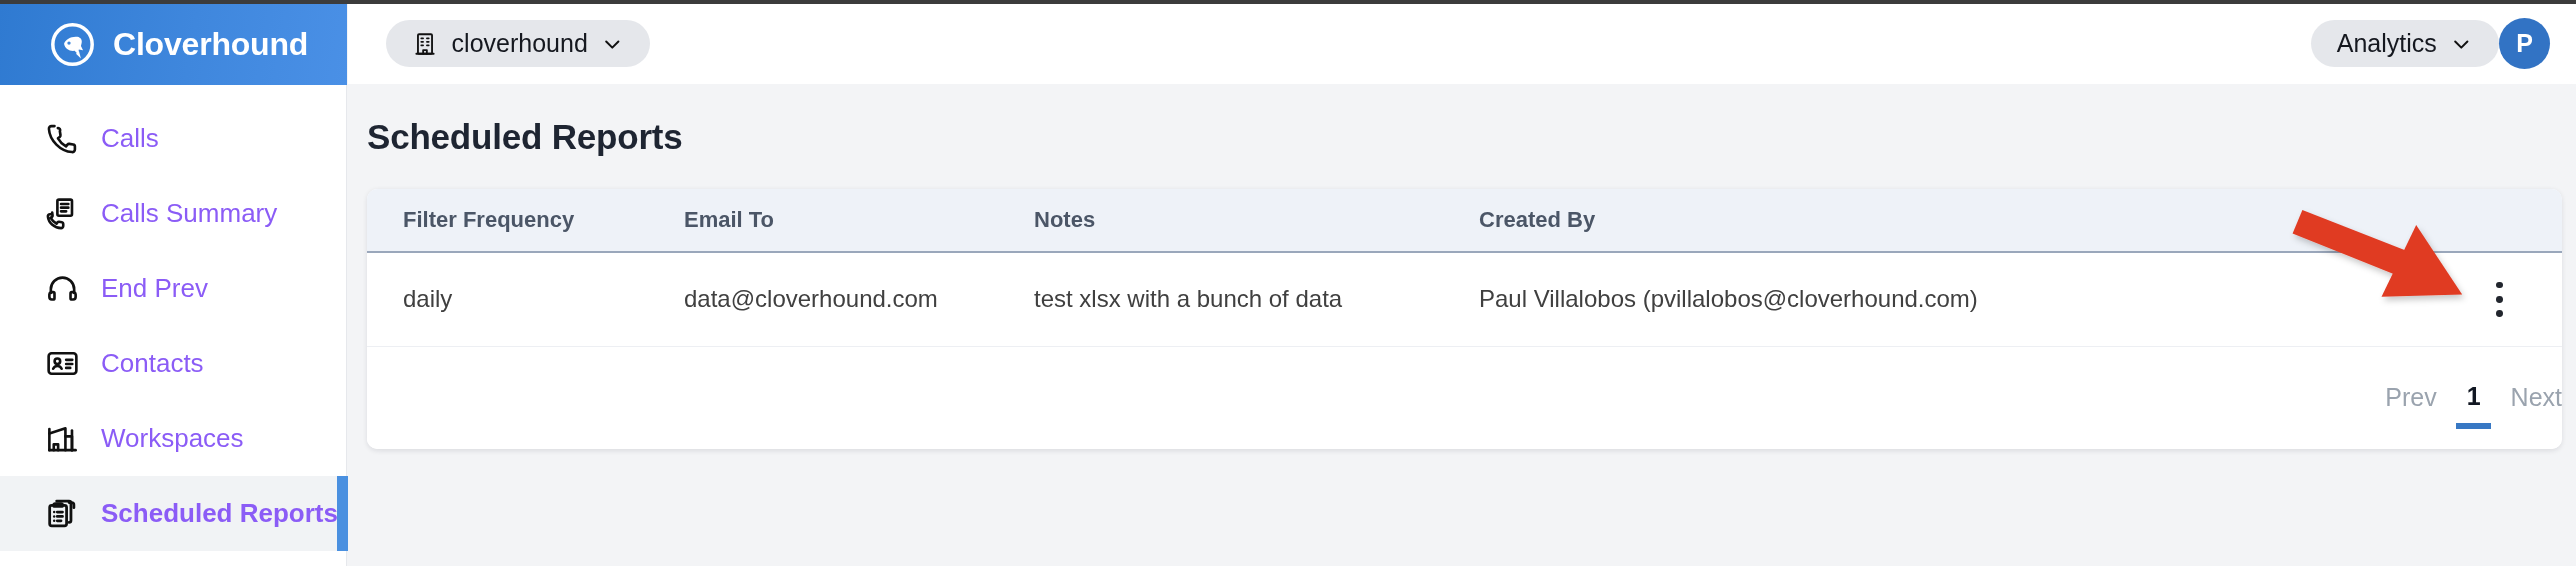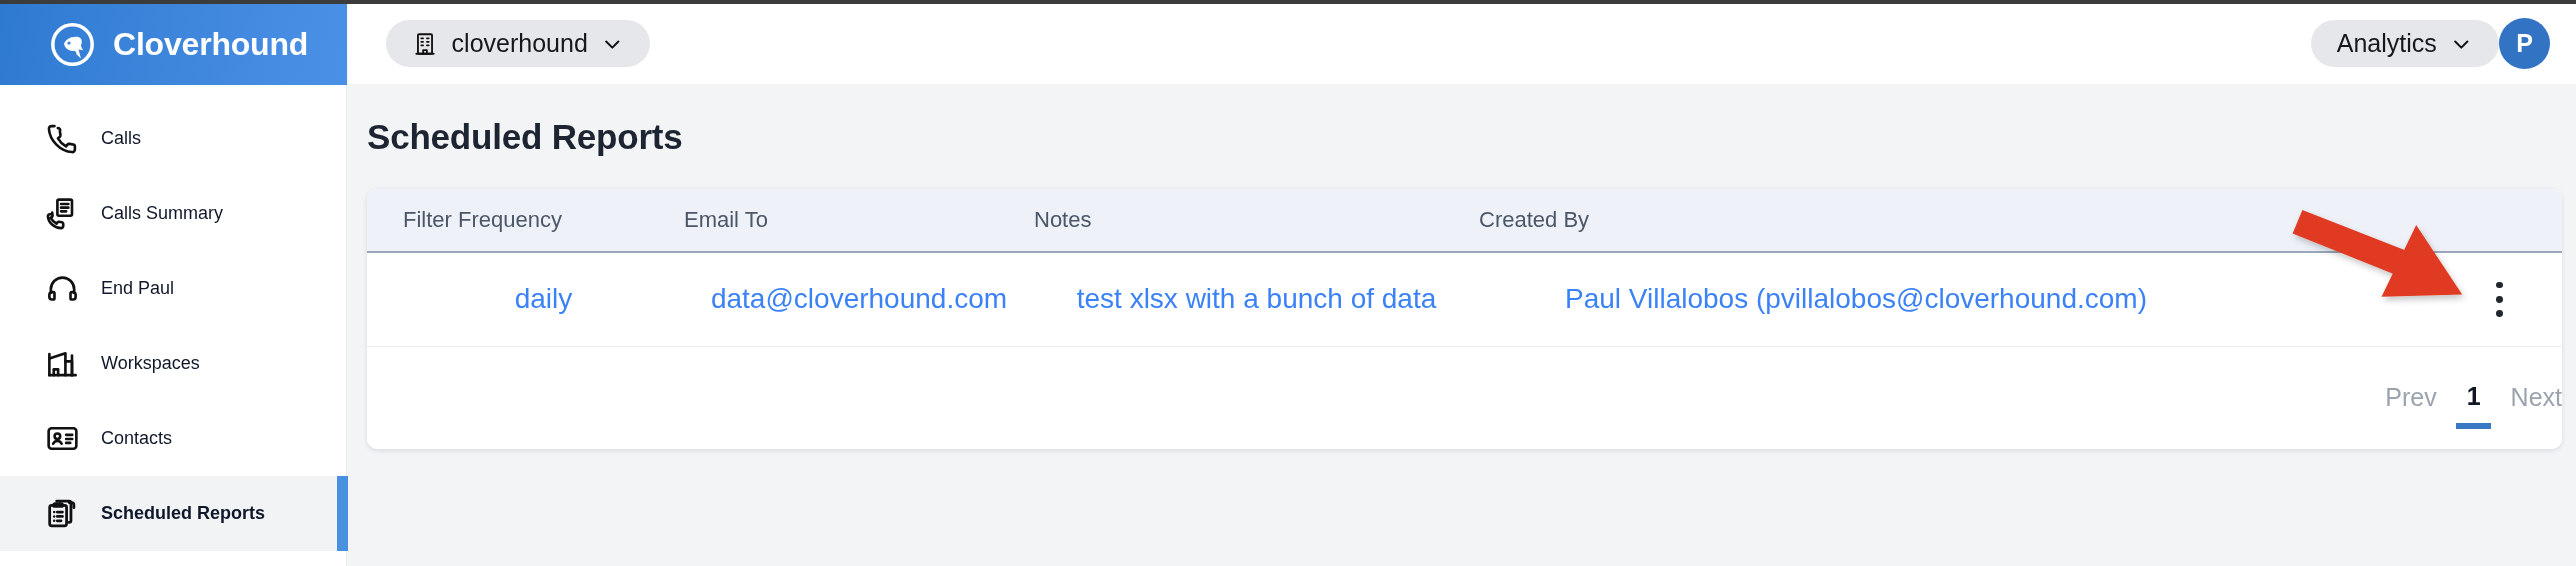--- a/index.html
+++ b/index.html
@@ -65,22 +65,22 @@
     position: relative;
     display: flex;
     align-items: center;
     gap: 21px;
     height: 75px;
     padding-left: 45px;
     cursor: pointer;
   }
   .nav-item .nav-icon { width: 35px; height: 35px; flex: none; display: block; }
   .nav-item .nav-label {
-    font-size: 18px;
-    color: #0f172a;
+    font-size: 26px;
+    color: #8b5cf6;
     white-space: nowrap;
   }
   .nav-item.active { background: #f1f3f5; }
   .nav-item.active .nav-label { font-weight: bold; }
   .nav-item.active::after {
     content: "";
     position: absolute;
     right: -1.5px; top: 0;
     width: 10.6px; height: 75px;
     background: #4a90e0;
@@ -160,36 +160,35 @@
     overflow: hidden;
     width: 2195px;
   }
 
   table.reports { width: 100%; border-collapse: collapse; table-layout: fixed; }
 
   table.reports thead th {
     background: #eef2f8;
     color: #4b5667;
     font-size: 22px;
-    font-weight: normal;
+    font-weight: bold;
     text-align: left;
     height: 63px;
     padding: 0 0 0 0;
     border-bottom: 2.3px solid #9aa7bb;
     vertical-align: middle;
   }
 
   table.reports tbody td {
     height: 94px;
-    font-size: 28px;
-    color: #3b82f6;
+    font-size: 24px;
+    color: #404040;
     vertical-align: middle;
     background: #ffffff;
     border-bottom: 1.5px solid #edeff3;
-    text-align: center;
   }
 
   .col-freq   { width: 317px; padding-left: 36px !important; }
   .col-email  { width: 350px; }
   .col-notes  { width: 445px; }
   .col-author { width: 754px; }
   .col-menu   { width: 330px; }
 
   .kebab {
     display: flex;
@@ -280,43 +279,43 @@
         </svg>
         <span class="nav-label">Calls Summary</span>
       </div>
 
       <div class="nav-item">
         <svg class="nav-icon" viewBox="0 0 24 24" fill="none" stroke="#111111" stroke-width="1.8" stroke-linecap="round" stroke-linejoin="round">
           <path d="M4 15v-2.5a8 8 0 0 1 16 0V15"></path>
           <path d="M4 14.5h1.6a.9.9 0 0 1 .9.9v3.2a.9.9 0 0 1-.9.9H4.6A1.6 1.6 0 0 1 3 17.9v-1.8a1.6 1.6 0 0 1 1-1.6z"></path>
           <path d="M20 14.5h-1.6a.9.9 0 0 0-.9.9v3.2a.9.9 0 0 0 .9.9h1a1.6 1.6 0 0 0 1.6-1.6v-1.8a1.6 1.6 0 0 0-1-1.6z"></path>
         </svg>
-        <span class="nav-label">End Paul</span>
+        <span class="nav-label">End Prev</span>
+      </div>
+
+      <div class="nav-item">
+        <svg class="nav-icon" viewBox="0 0 24 24" fill="none" stroke="#111111" stroke-width="1.8" stroke-linecap="round" stroke-linejoin="round">
+          <rect x="2.5" y="5" width="19" height="14" rx="2"></rect>
+          <circle cx="8.5" cy="10.5" r="1.9"></circle>
+          <path d="M5.6 15.6a3.2 3.2 0 0 1 5.8 0"></path>
+          <path d="M14.5 9.5h4.2M14.5 12.3h4.2M14.5 15h2.8"></path>
+        </svg>
+        <span class="nav-label">Contacts</span>
       </div>
 
       <div class="nav-item">
         <svg class="nav-icon" viewBox="0 0 24 24" fill="none" stroke="#111111" stroke-width="1.8" stroke-linecap="round" stroke-linejoin="round">
           <path d="M3 20V5.5"></path>
           <path d="M3 20h18"></path>
           <path d="M3 8.5 14 5v15"></path>
           <path d="M14 10.5h4.5V20"></path>
           <path d="M18.5 6.5V20"></path>
           <path d="M6 20v-4h3v4"></path>
         </svg>
         <span class="nav-label">Workspaces</span>
-      </div>
-
-      <div class="nav-item">
-        <svg class="nav-icon" viewBox="0 0 24 24" fill="none" stroke="#111111" stroke-width="1.8" stroke-linecap="round" stroke-linejoin="round">
-          <rect x="2.5" y="5" width="19" height="14" rx="2"></rect>
-          <circle cx="8.5" cy="10.5" r="1.9"></circle>
-          <path d="M5.6 15.6a3.2 3.2 0 0 1 5.8 0"></path>
-          <path d="M14.5 9.5h4.2M14.5 12.3h4.2M14.5 15h2.8"></path>
-        </svg>
-        <span class="nav-label">Contacts</span>
       </div>
 
       <div class="nav-item active">
         <svg class="nav-icon" viewBox="0 0 24 24" fill="none" stroke="#111111" stroke-width="1.9" stroke-linecap="round" stroke-linejoin="round">
           <path d="M16.5 4.5h1.8a1.5 1.5 0 0 1 1.5 1.5v2"></path>
           <path d="M8 3.5h8.5a1.3 1.3 0 0 1 1.3 1.3v12a1.3 1.3 0 0 1-1.3 1.3"></path>
           <rect x="3.2" y="6.5" width="11.6" height="14" rx="1.4"></rect>
           <path d="M7 5.2h4a1 1 0 0 1 1 1v.9H6v-.9a1 1 0 0 1 1-1z"></path>
           <circle cx="6.3" cy="11" r=".85" fill="#111111" stroke="none"></circle>
           <circle cx="6.3" cy="14" r=".85" fill="#111111" stroke="none"></circle>

